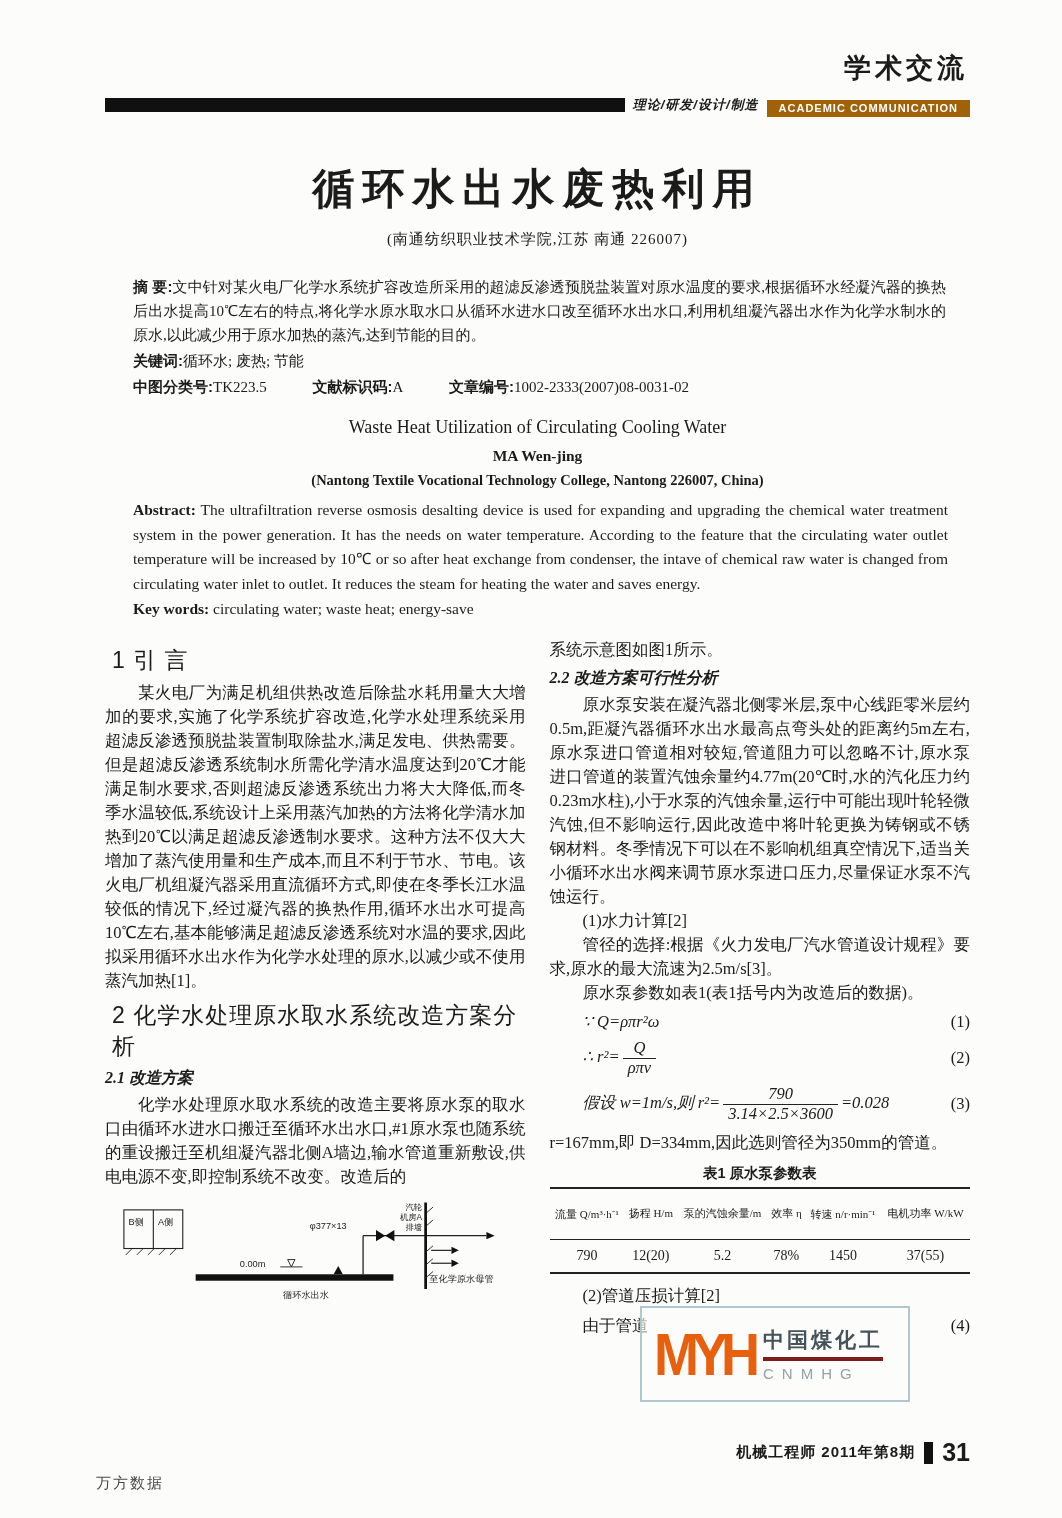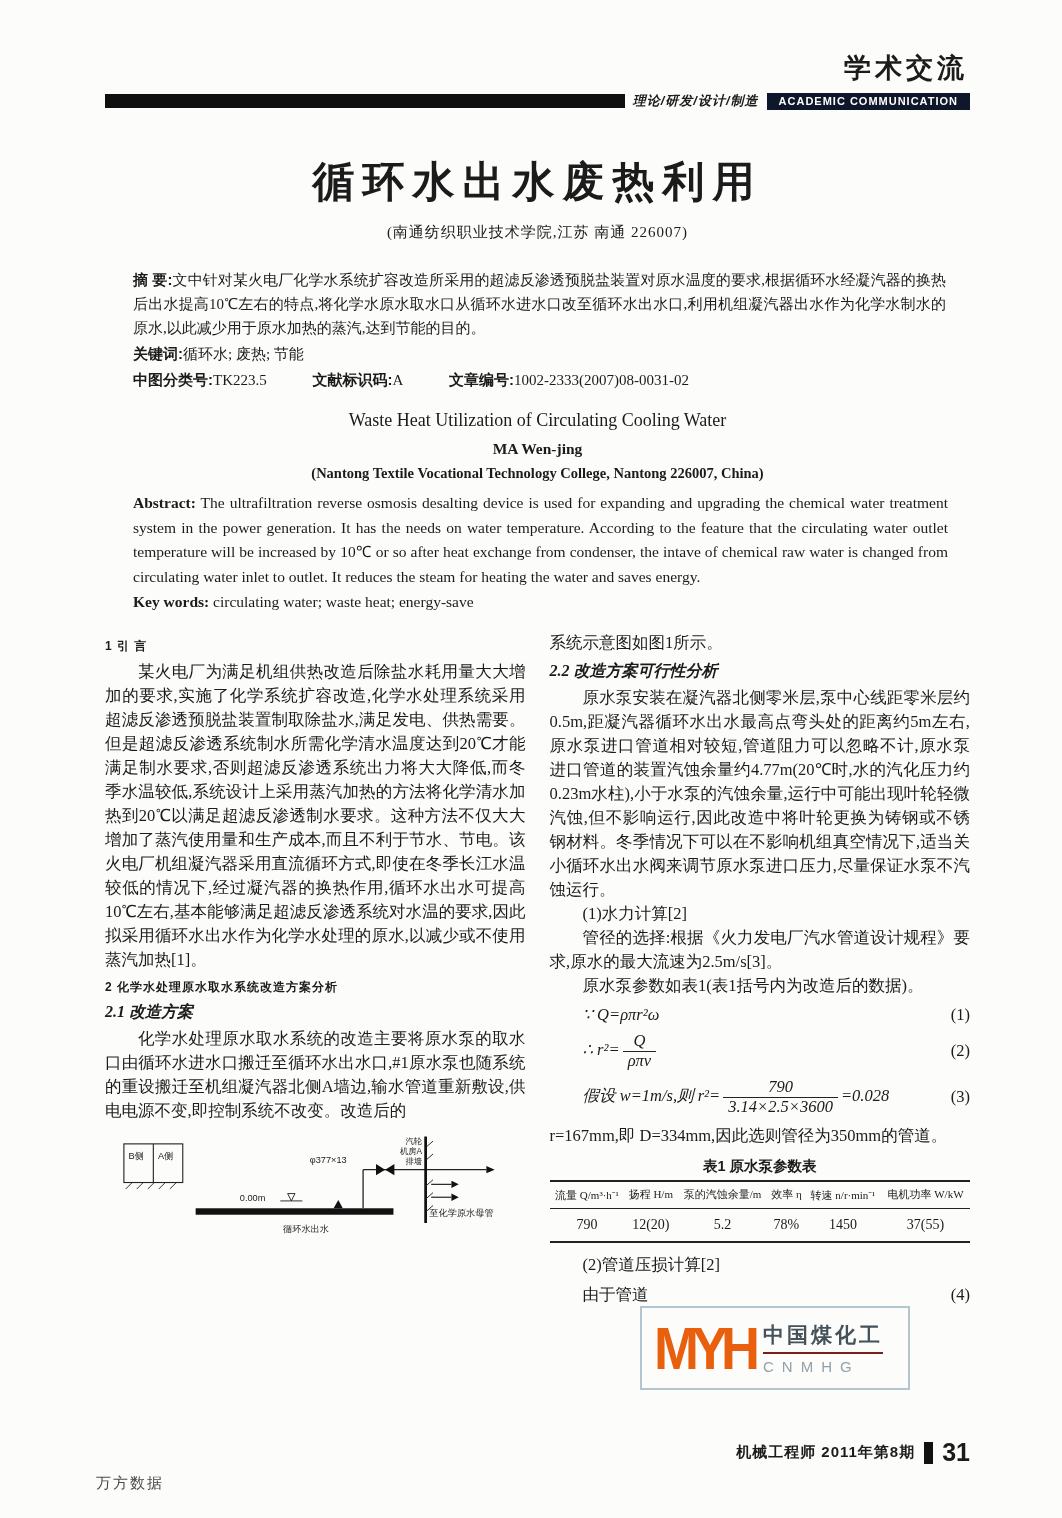--- a/index.html
+++ b/index.html
@@ -15,22 +15,22 @@
     text-align:right; font-family:"Liberation Sans",sans-serif;
     font-weight:bold; font-size:27px; letter-spacing:4px; padding-right:2px;
   }
   .header-bar { display:flex; align-items:center; margin-top:6px; }
   .bar-black { flex:1; background:#101010; height:14px; }
   .bar-mid {
     font-family:"Liberation Sans",sans-serif; font-weight:bold; font-style:italic;
     font-size:13px; padding:0 8px; white-space:nowrap; letter-spacing:1px;
   }
   .bar-badge {
-    background:#0f172a; color:#fff; font-family:"Liberation Sans",sans-serif;
-    font-size:11px; font-weight:bold; padding:2px 12px 3px; letter-spacing:1px; white-space:nowrap;
+    background:#a16207; color:#fff; font-family:"Liberation Sans",sans-serif;
+    font-size:11px; font-weight:bold; padding:2px 12px 3px; letter-spacing:1px; white-space:nowrap;margin-top:8px;
   }
   
   .title {
     text-align:center; font-family:"Liberation Sans",sans-serif;
     font-weight:900; font-size:42px; letter-spacing:8px; margin-top:44px;
   }
   .author { text-align:center; font-size:17px; font-weight:bold; letter-spacing:5px; margin-top:32px; }
   .affiliation { text-align:center; font-size:15px; margin-top:13px; letter-spacing:1px; }
   
   .abs-block { margin:26px 24px 0 28px; font-size:15px; line-height:24px; text-align:justify; }
@@ -42,61 +42,61 @@
   .en-author { text-align:center; font-size:15.5px; font-weight:bold; margin-top:9px; }
   .en-affil { text-align:center; font-size:14.5px; margin-top:7px;font-weight:bold; }
   .en-abs { margin:9px 22px 0 28px; font-size:15.5px; line-height:24.5px; text-align:justify; }
   .en-kw { margin:4px 22px 0 28px; font-size:15.5px; }
   
   .columns { display:flex; gap:24px; margin-top:20px; }
   .col { width:420.5px; }
   .col p { font-size:16.5px; line-height:24px; text-align:justify; }
   p.ind { text-indent:2em; }
   h3.sec {
-    font-family:"Liberation Sans",sans-serif; font-size:12px; font-weight:bold;
-    margin:7px 0 5px; letter-spacing:1px;
+    font-family:"Liberation Sans",sans-serif; font-size:23px; font-weight:normal;
+    margin:7px 7px 5px; letter-spacing:1px;
   }
   h4.subsec { font-size:16px; font-weight:bold; font-style:italic; margin:6px 0 4px; }
   
   .eq { display:flex; align-items:center; margin:7px 0; font-size:16.5px; }
   .eq .eq-body { flex:1; padding-left:2em; font-style:italic; }
   .eq .eq-no { font-style:normal; }
   .frac { display:inline-block; text-align:center; vertical-align:middle; margin:0 3px; line-height:1.15; }
   .frac .num { display:block; padding:0 5px; }
   .frac .den { display:block; border-top:1.3px solid #222; padding:0 5px; }
   .eq-result { font-size:15.5px; line-height:23px; }
   
   .tbl-caption {
     text-align:center; font-family:"Liberation Sans",sans-serif; font-weight:bold;
     font-size:14.5px; margin:9px 0 4px;
   }
   table.params { width:100%; border-collapse:collapse; border-top:2px solid #222; border-bottom:2px solid #222; }
-  table.params th { font-size:11px; font-weight:normal; border-bottom:1.2px solid #222; padding:5px 1px; white-space:nowrap; text-align:center; }
+  table.params th { font-size:11px; font-weight:normal; border-bottom:1.2px solid #222; padding:17px 1px; white-space:nowrap; text-align:center; }
   table.params td { font-size:14px; text-align:center; padding:8px 2px; }
   
   .figure { margin-top:8px; }
   .fig-canvas { width:100%; height:138px; display:block; }
   .fig-caption {
     width:74%; margin:2px auto 0; background:#d9d9d5; border:1px solid #666;
     text-align:center; font-family:"Liberation Sans",sans-serif; font-weight:bold;
     font-size:15px; padding:5px 0;
   }
   
   .watermark {
-    position:absolute; left:640px; top:1306px; width:270px; height:84px;
+    position:absolute; left:640px; top:1306px; width:270px; height:96px;
     border:2px solid #b2c6d2; background:rgba(252,252,250,0.6);
     display:flex; align-items:center; gap:10px; padding:10px 12px;
   }
   .wm-logo {
     font-family:"Liberation Sans",sans-serif; font-weight:900; font-size:54px;
     color:#e8600e; letter-spacing:-7px; line-height:1; transform:scaleY(1.08);
   }
   .wm-name {
     font-family:"Liberation Sans",sans-serif; font-size:21px; font-weight:bold;
-    color:#45525a; letter-spacing:3px; border-bottom:2px solid #7f1d1d; padding-bottom:3px; white-space:nowrap;
+    color:#45525a; letter-spacing:3px; border-bottom:4px solid #7f1d1d; padding-bottom:3px; white-space:nowrap;
   }
   .wm-sub { font-family:"Liberation Sans",sans-serif; font-size:15px; color:#93a1a8; letter-spacing:8px; margin-top:4px; }
   
   .footer { position:absolute; right:92px; top:1438px; display:flex; align-items:center; gap:9px; }
   .footer .journal { font-family:"Liberation Sans",sans-serif; font-size:15px; font-weight:bold; letter-spacing:1px; }
   .footer .bar { width:9px; height:22px; background:#111; }
   .footer .page-no { font-family:"Liberation Sans",sans-serif; font-size:25px; font-weight:bold; }
   .source { position:absolute; left:96px; top:1474px; font-size:15px; color:#4a4a4a; letter-spacing:2px;text-align:right; }
   svg text { font-family:"Liberation Sans",sans-serif; fill:#1b1b1b; }
 </style>

